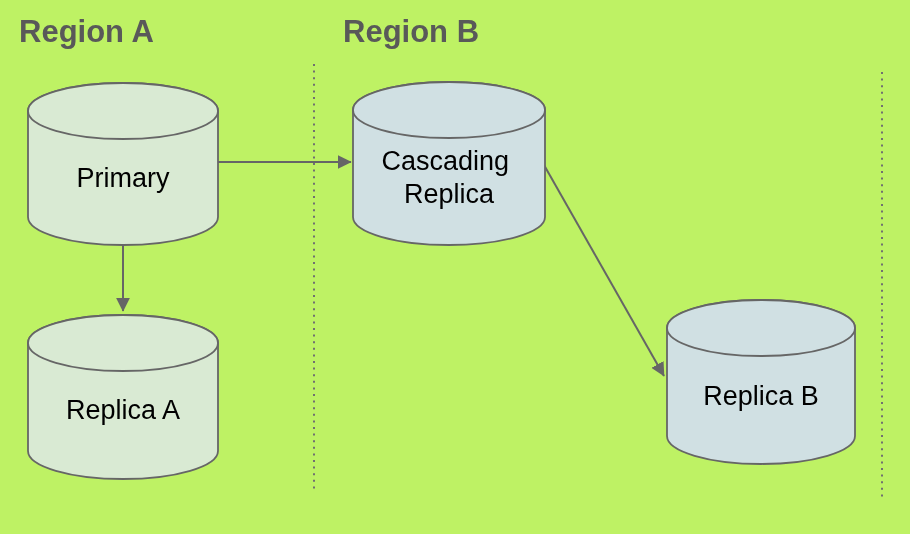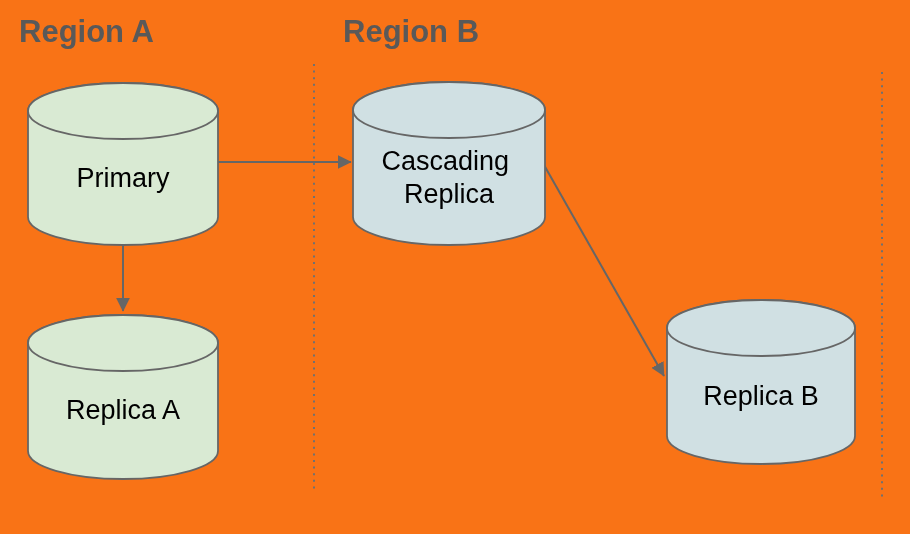--- a/index.html
+++ b/index.html
@@ -1,20 +1,20 @@
 <!DOCTYPE html>
 <html><head>
 <meta charset="utf-8">
 <style>
   html, body { margin: 0; padding: 0; background: #ffffff; }
   .canvas {
     position: relative;
     width: 910px;
     height: 534px;
-    background: #f97316;
+    background: #bef264;
     overflow: hidden;
     font-family: "Liberation Sans", sans-serif;
   }
   svg { display: block; }
   .region-title {
     font-family: "Liberation Sans", sans-serif;
     font-size: 31px;
     font-weight: 700;
   }
   .node-label {

